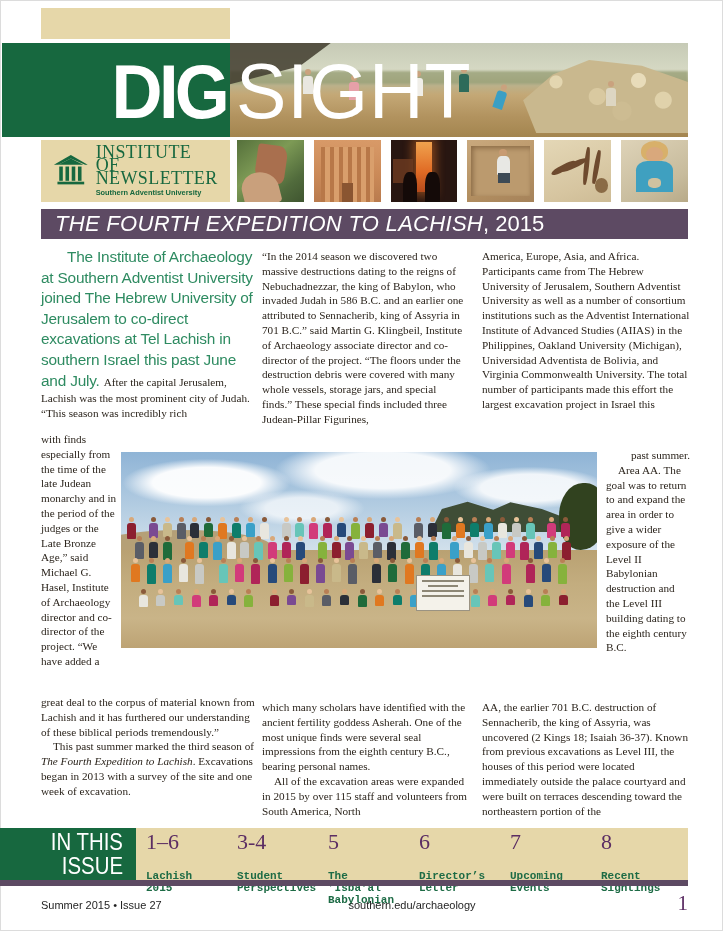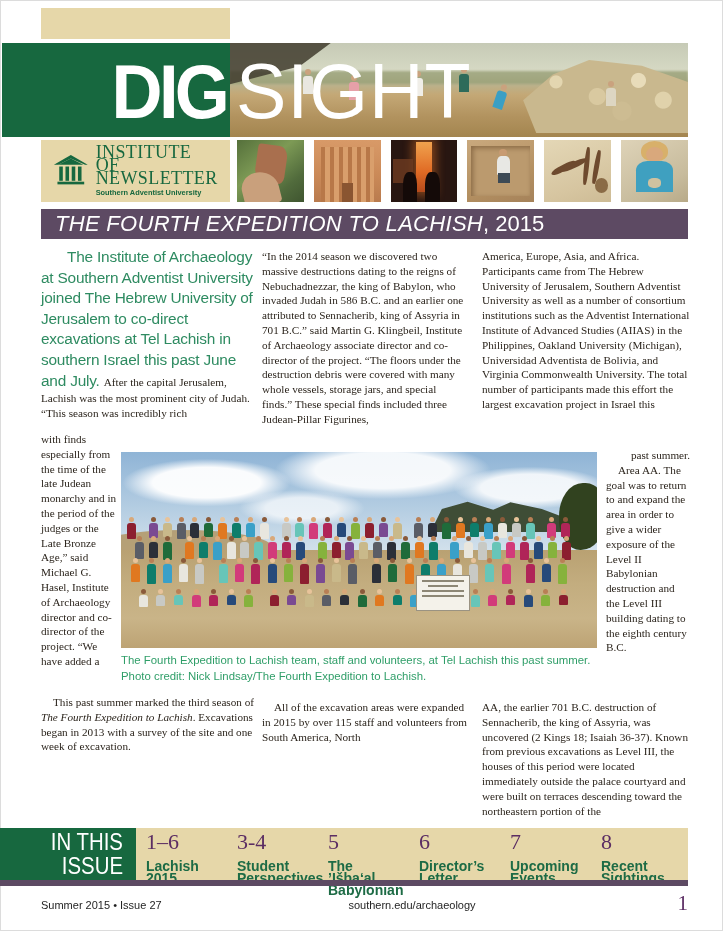--- a/index.html
+++ b/index.html
@@ -132,22 +132,22 @@
 
   
   .issue-tan{left:0;top:828px;width:688px;height:52px;background:var(--tan);}
   .issue-green{left:0;top:828px;width:136px;height:52px;background:var(--green);color:#fff;
       display:flex;flex-direction:column;justify-content:center;align-items:flex-end;
       box-sizing:border-box;padding-right:13px;font-family:"Liberation Sans",sans-serif;}
   .ih{font-size:24px;line-height:24px;font-weight:400;transform:scaleX(.85);transform-origin:right center;}
   .issue-items{left:142px;top:831px;width:546px;height:48px;display:flex;}
   .item{flex:1;padding-left:4px;cursor:default;}
   .inum{font-family:"Liberation Serif",serif;font-size:22px;line-height:21px;color:var(--numpurple);}
-  .ilbl{font-family:Liberation Sans, sans-serif;font-weight:bold;font-size:14px;line-height:12.2px;
-      color:var(--lblgreen);margin-top:8px;max-width:72px;}
+  .ilbl{font-family:Liberation Mono, monospace;font-weight:bold;font-size:11px;line-height:12.2px;
+      color:var(--lblgreen);margin-top:18px;max-width:72px;}
 
   .rule{left:0;top:880px;width:688px;height:6px;background:var(--purple);}
 
   
   .f-left{left:41px;top:899px;font-family:"Liberation Sans",sans-serif;font-size:11px;color:#1f1f1f;}
   .f-center{left:412px;top:899px;transform:translateX(-50%);font-family:"Liberation Sans",sans-serif;
       font-size:11px;color:#1f1f1f;}
   .f-page{left:664px;top:891px;width:24px;text-align:right;font-family:"Liberation Serif",serif;
       font-size:21px;color:var(--numpurple);}
 </style>
@@ -251,27 +251,29 @@
       <span class="by">, 2015</span>
   </div>
 
   <div class="abs c1top serif">
     <p><span class="intro">The Institute of Archaeology at Southern Adventist University joined The Hebrew University of Jerusalem to co-direct excavations at Tel Lachish in southern Israel this past June and July. </span><span>After the capital Jerusalem, Lachish was the most prominent city of Judah. “This season was incredibly rich</span></p>
   </div>
   <div class="abs c1narrow serif">
     <p>with finds especially from the time of the late Judean monarchy and in the period of the judges or the Late Bronze Age,” said Michael G. Hasel, Institute of Archaeology director and co-director of the project. “We have added a</p>
   </div>
   <div class="abs c1bottom serif">
+    <p>great deal to the corpus of material known from Lachish and it has furthered our understanding of these biblical periods tremendously.”</p>
     <p class="ind"><span>This past summer marked the third season of </span><span class="it">The Fourth Expedition to Lachish</span><span>. Excavations began in 2013 with a survey of the site and one week of excavation.</span></p>
   </div>
 
   <div class="abs c2top serif">
     <p>“In the 2014 season we discovered two massive destructions dating to the reigns of Nebuchadnezzar, the king of Babylon, who invaded Judah in 586 B.C. and an earlier one attributed to Sennacherib, king of Assyria in 701 B.C.” said Martin G. Klingbeil, Institute of Archaeology associate director and co-director of the project. “The floors under the destruction debris were covered with many whole vessels, storage jars, and special finds.” These special finds included three Judean-Pillar Figurines,</p>
   </div>
   <div class="abs c2bottom serif">
+    <p>which many scholars have identified with the ancient fertility goddess Asherah. One of the most unique finds were several seal impressions from the eighth century B.C., bearing personal names.</p>
     <p class="ind">All of the excavation areas were expanded in 2015 by over 115 staff and volunteers from South America, North</p>
   </div>
 
   <div class="abs c3top serif">
     <p>America, Europe, Asia, and Africa. Participants came from The Hebrew University of Jerusalem, Southern Adventist University as well as a number of consortium institutions such as the Adventist International Institute of Advanced Studies (AIIAS) in the Philippines, Oakland University (Michigan), Universidad Adventista de Bolivia, and Virginia Commonwealth University. The total number of participants made this effort the largest excavation project in Israel this</p>
   </div>
   <div class="abs c3narrow serif">
     <p class="ps">past summer.</p>
     <p class="ind">Area AA. The goal was to return to and expand the area in order to give a wider exposure of the Level II Babylonian destruction and the Level III building dating to the eighth century B.C.</p>
   </div>
@@ -727,24 +729,20 @@
           <div class="bd" style="height: 10px; background: rgb(140, 31, 47);"></div>
         </div>
       </div>
     <div class="sign">
         <i></i>
         <i></i>
         <i></i>
         <i></i>
       </div>
   </div>
-  <div class="abs caption">
-    <div>The Fourth Expedition to Lachish team, staff and volunteers, at Tel Lachish this past summer.</div>
-    <div>Photo credit: Nick Lindsay/The Fourth Expedition to Lachish.</div>
-  </div>
 
   <div class="abs issue-tan"></div>
   <div class="abs issue-green">
     <div class="ih">IN THIS</div>
     <div class="ih">ISSUE</div>
   </div>
   <div class="abs issue-items">
     <div class="item">
       <div class="inum">1–6</div>
       <div class="ilbl">Lachish 2015</div>

